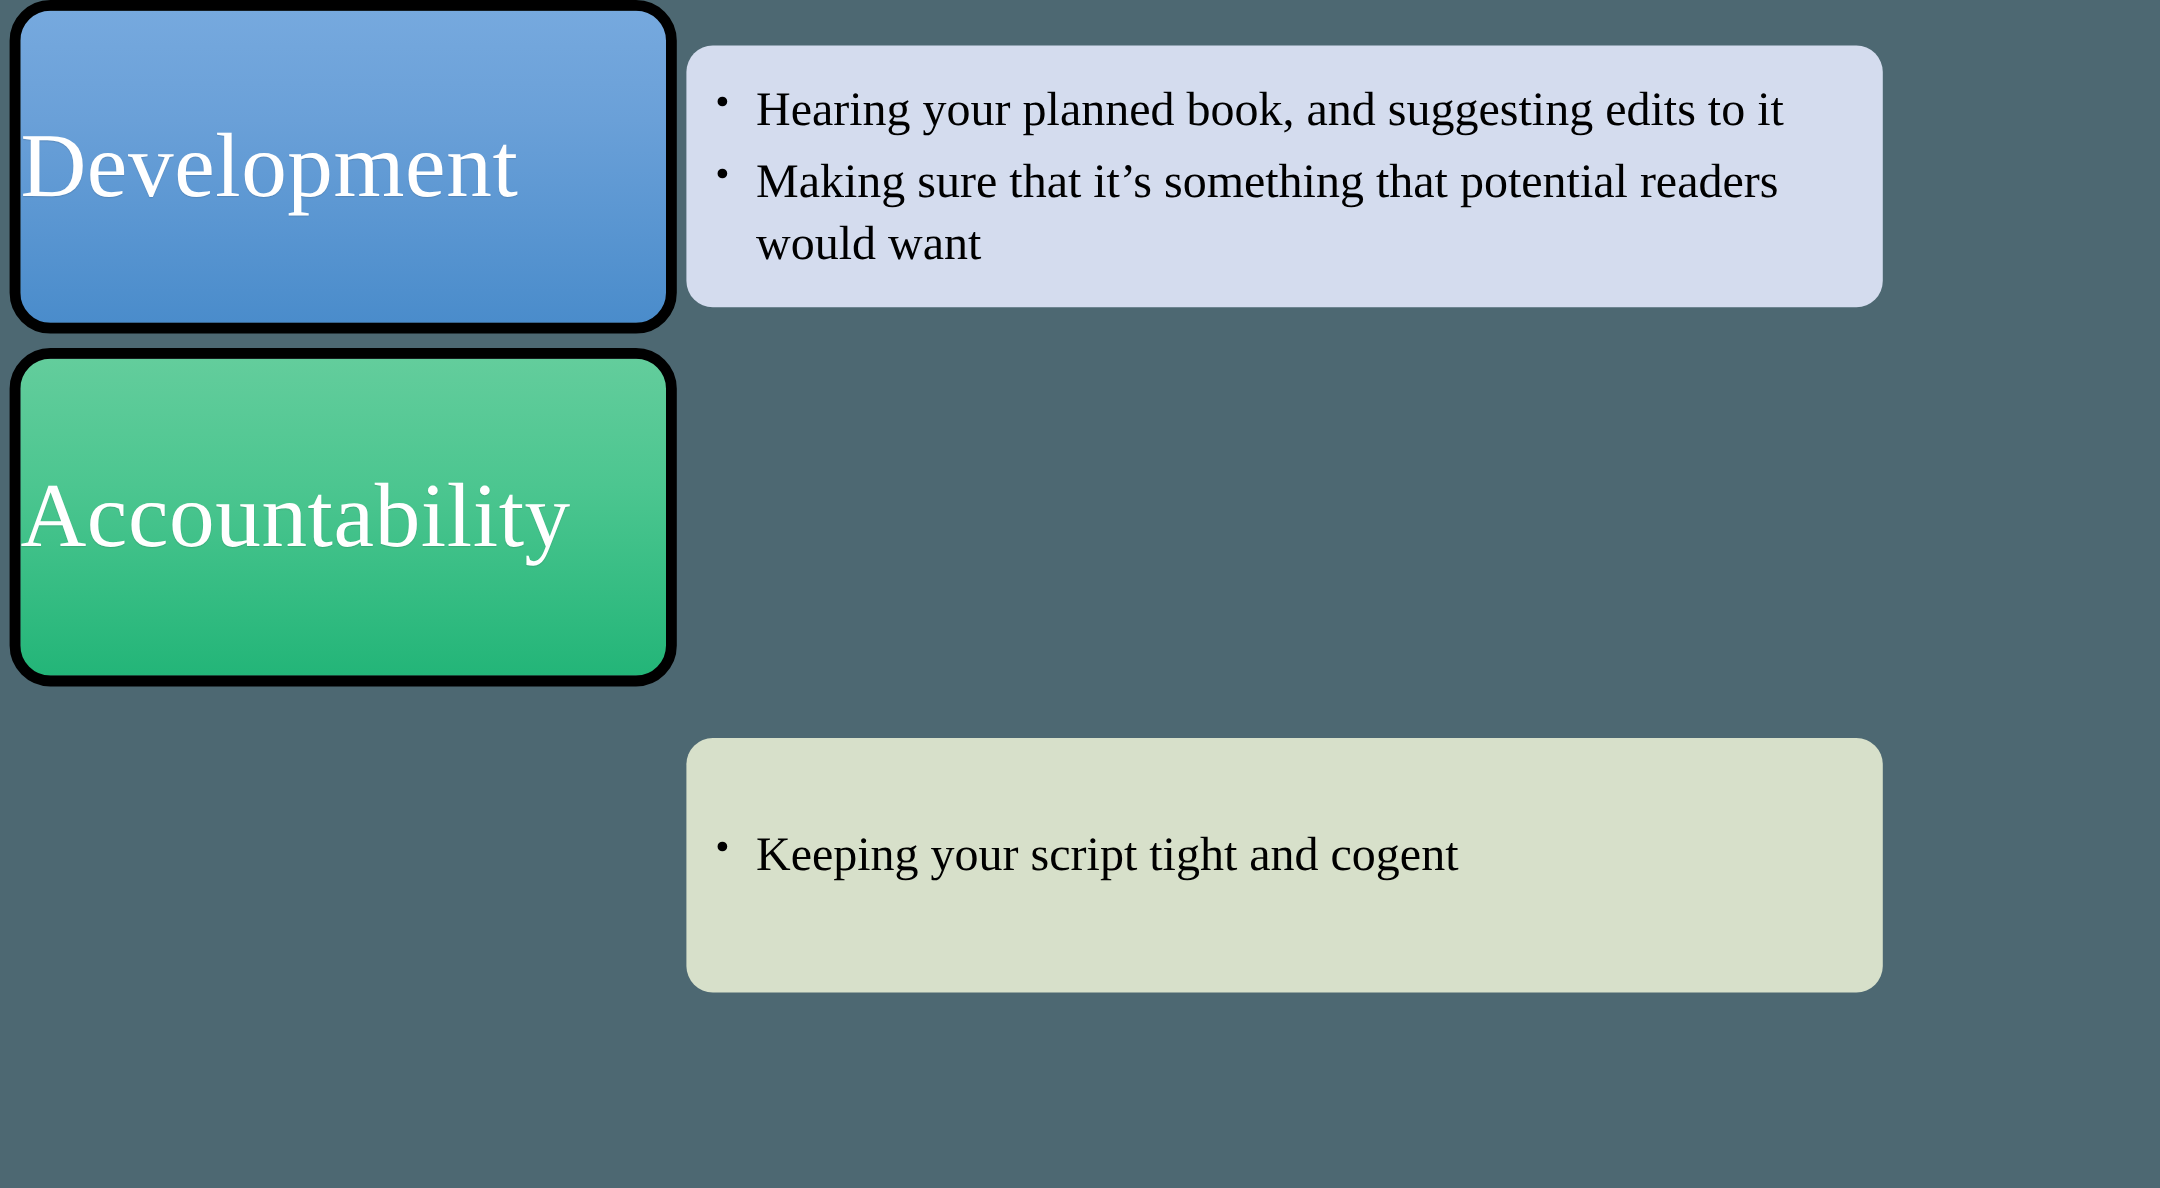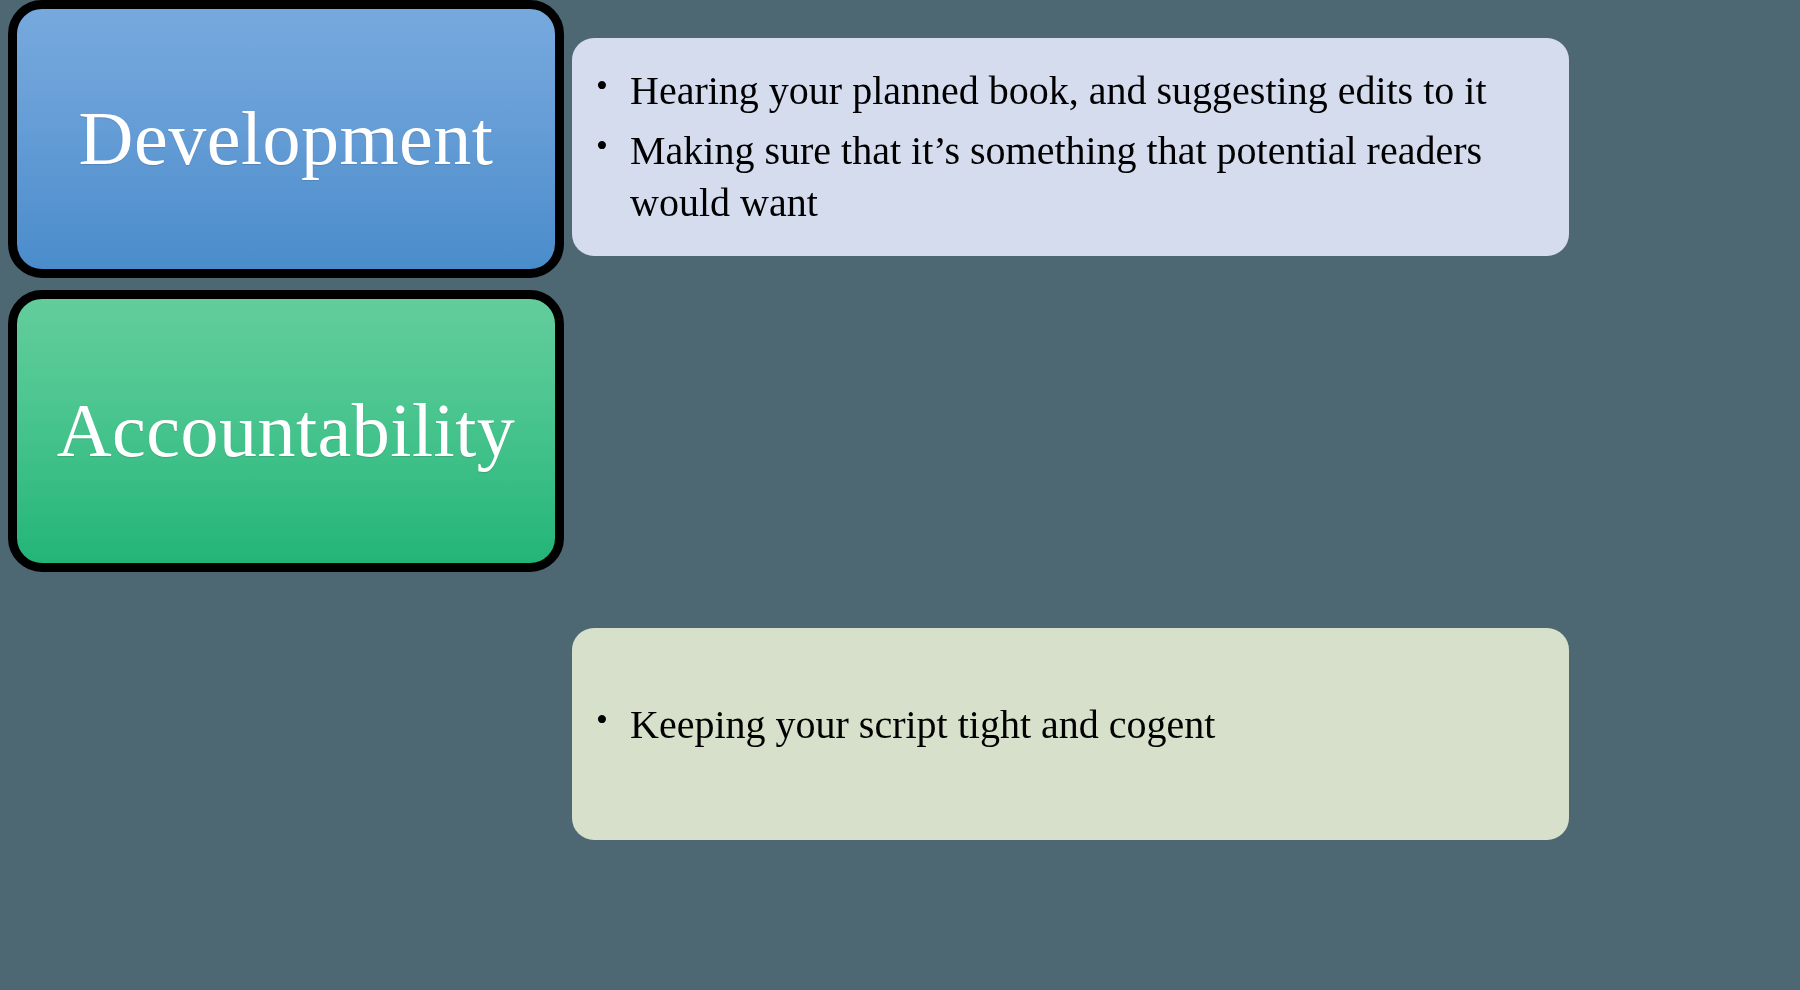--- a/index.html
+++ b/index.html
@@ -35,21 +35,21 @@
     position: absolute;
     left: 8px;
     top: 0px;
     width: 556px;
     height: 100%;
     box-sizing: border-box;
     border: 9px solid #000000;
     border-radius: 34px;
     display: flex;
     align-items: center;
-    justify-content: center;
+    justify-content: flex-start;
     z-index: 3;
   }
   .label-box-1 {
     background: linear-gradient(to bottom, #76a9de 0%, #6aa0d8 35%, #4a8ccb 100%);
   }
   .label-box-2 {
     background: linear-gradient(to bottom, #63cd9c 0%, #4cc690 40%, #23b578 100%);
   }
   .label-box-3 {
     background: linear-gradient(to bottom, #9dc46a 0%, #8dbd59 40%, #62ad33 100%);
@@ -83,21 +83,21 @@
     top: 38px;
     height: 218px;
     background: #d4dcee;
   }
   .panel-2 {
     top: 36px;
     height: 200px;
     background: #cfe5da;
   }
   .panel-3 {
-    top: 45px;
+    top: 32px;
     height: 212px;
     background: #d7e0ca;
   }
 
   ul.bullets {
     margin: 0;
     padding: 0;
     list-style: none;
   }
   ul.bullets li {

